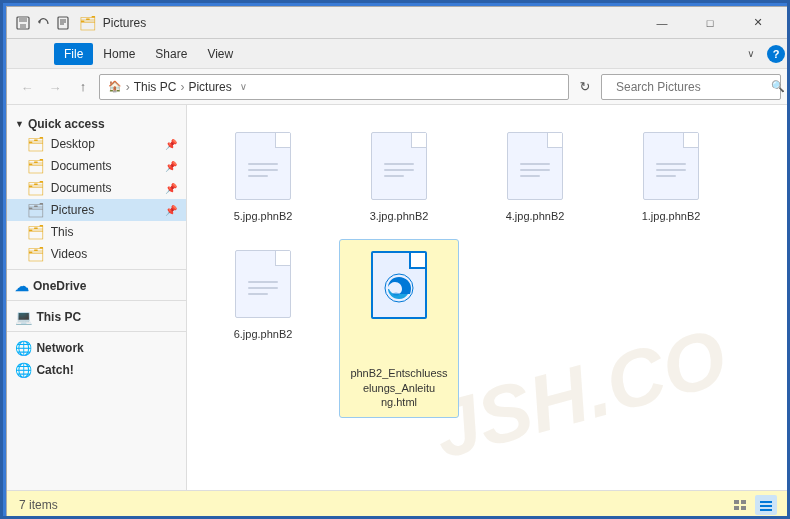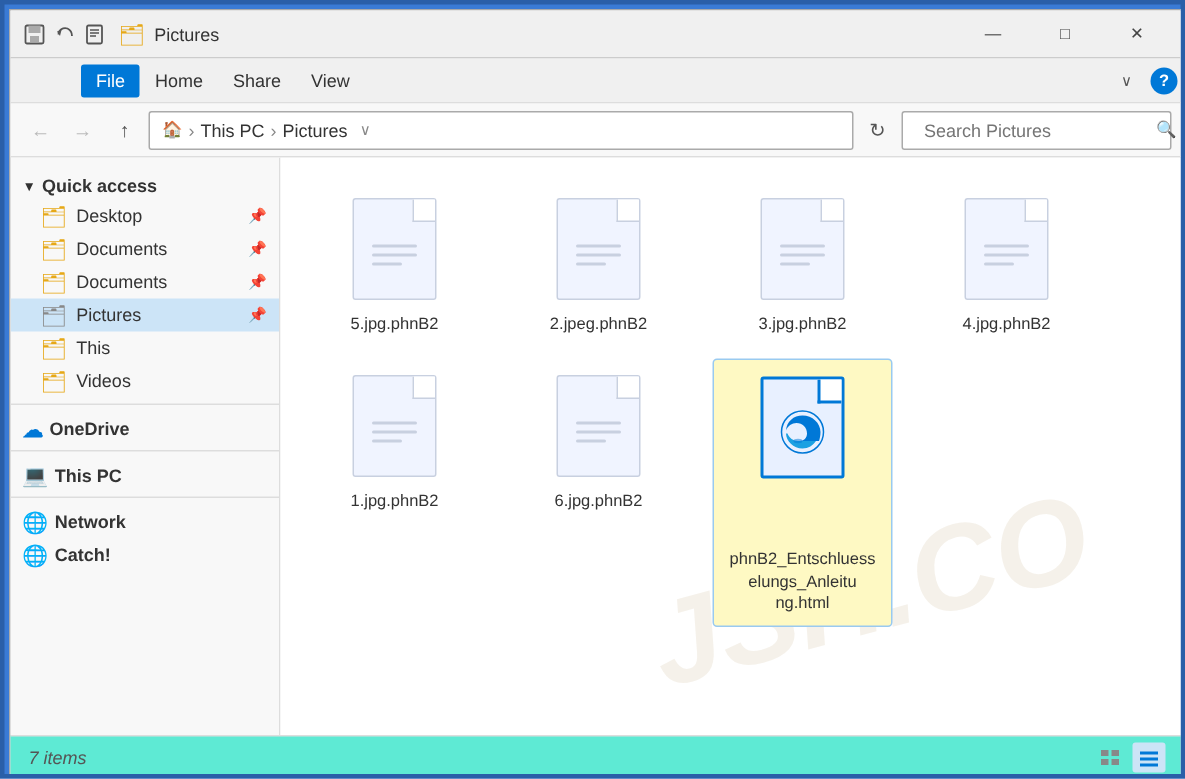--- a/index.html
+++ b/index.html
@@ -319,28 +319,27 @@
       font-size: 11px;
       color: #333;
       text-align: center;
       line-height: 1.3;
       word-break: break-word;
       max-width: 100px;
     }
     
     .status-bar {
       height: 28px;
-      background: #5eead4;
+      background: #fef9c3;
       border-top: 1px solid #ddd;
       display: flex;
       align-items: center;
       padding: 0 12px;
       font-size: 12px;
       color: #555;
-      font-style: italic;
     }
     .status-right {
       margin-left: auto;
       display: flex;
       gap: 4px;
     }
     .view-btn {
       width: 22px;
       height: 20px;
       display: flex;
@@ -492,32 +491,20 @@
               <div class="doc-icon-lines">
                 <div class="doc-line"></div>
                 <div class="doc-line"></div>
                 <div class="doc-line short"></div>
               </div>
             </div>
           </div>
           <div class="file-name">5.jpg.phnB2</div>
         </div>
 
-        <div class="file-item">
-          <div class="file-icon-wrapper">
-            <div class="doc-icon">
-              <div class="doc-icon-lines">
-                <div class="doc-line"></div>
-                <div class="doc-line"></div>
-                <div class="doc-line short"></div>
-              </div>
-            </div>
-          </div>
-          <div class="file-name">2.jpeg.phnB2</div>
-        </div>
 
         <div class="file-item">
           <div class="file-icon-wrapper">
             <div class="doc-icon">
               <div class="doc-icon-lines">
                 <div class="doc-line"></div>
                 <div class="doc-line"></div>
                 <div class="doc-line short"></div>
               </div>
             </div>

